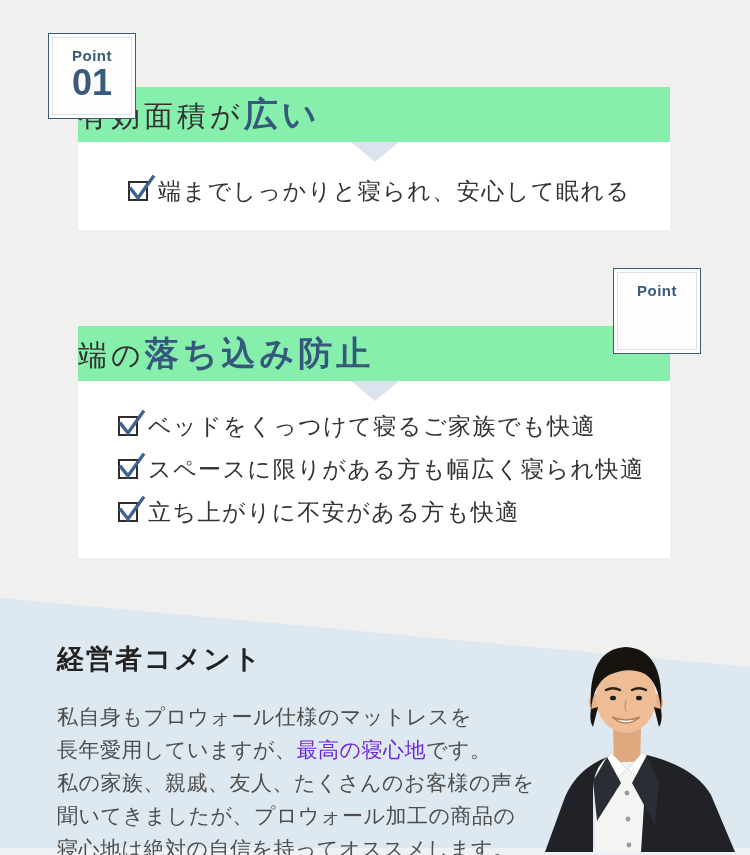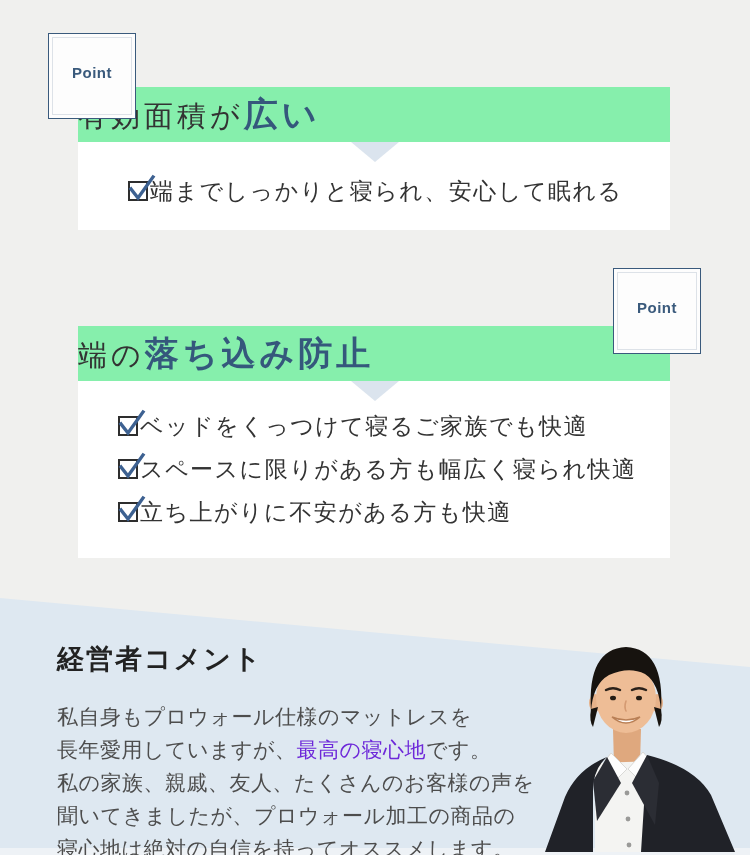--- a/index.html
+++ b/index.html
@@ -30,36 +30,36 @@
     position:absolute; left:351px; width:0; height:0;
     border-left:24px solid transparent; border-right:24px solid transparent;
     border-top:20px solid #dbe4ee;
   }
   .pointer1 { top:142px; }
   .pointer2 { top:381px; }
 
   
   .point-badge {
     position:absolute; width:88px; height:86px; background:#fdfdfd;
-    border:1px solid #3a5a7c; text-align:center; padding-top:30px; z-index:5;
+    border:1px solid #3a5a7c; text-align:center; padding-top:13px; z-index:5;
   }
   .point-badge::after {
     content:""; position:absolute; inset:3px;
     border:1px solid rgba(58,90,124,0.16); pointer-events:none;
   }
   .badge1 { left:48px; top:33px; }
   .badge2 { left:613px; top:268px; }
   .point-label { display:block; font-size:15px; font-weight:600; color:#3a5a7c; letter-spacing:0.5px; }
   .point-number { display:block; font-size:36px; font-weight:bold; color:#3a5a7c; line-height:1.05; }
 
   
   .checklist { position:absolute; list-style:none; z-index:2; }
   .checklist1 { left:128px; top:177px; }
   .checklist2 { left:118px; top:412px; }
-  .check-item { display:flex; align-items:center; gap:2px; height:28px; margin-bottom:15px; }
+  .check-item { display:flex; align-items:center; gap:10px; height:28px; margin-bottom:15px; }
   .check-text {
     font-family:"Liberation Serif","DejaVu Serif",serif;
     font-size:23px; color:#333333; letter-spacing:1.5px; white-space:nowrap;
   }
   .checkbox { position:relative; width:20px; height:20px; border:2px solid #2e2e2e; flex:0 0 auto; }
   .checkbox svg { position:absolute; left:-1px; top:-8px; width:26px; height:28px; overflow:visible; }
 
   
   .blue-wedge {
     position:absolute; left:0; top:560px; width:750px; height:295px;
@@ -91,20 +91,21 @@
 
   <section>
     <div class="band band1">
       <h2 class="feature-title"><span class="t-normal">有効面積が</span><span class="t-em">広い</span></h2>
     </div>
     <div class="panel panel1"></div>
     <div class="pointer pointer1"></div>
 
     <div class="point-badge badge1">
       <span class="point-label">Point</span>
+      <span class="point-number">01</span>
     </div>
 
     <ul class="checklist checklist1">
       <li class="check-item">
         <span class="checkbox">
           <svg viewBox="0 0 26 28">
               <path d="M2 14 L9 23 L24 2" fill="none" stroke="#3d6191" stroke-width="3.4" stroke-linecap="square"></path>
             </svg>
         </span>
         <span class="check-text">端までしっかりと寝られ、安心して眠れる</span>

